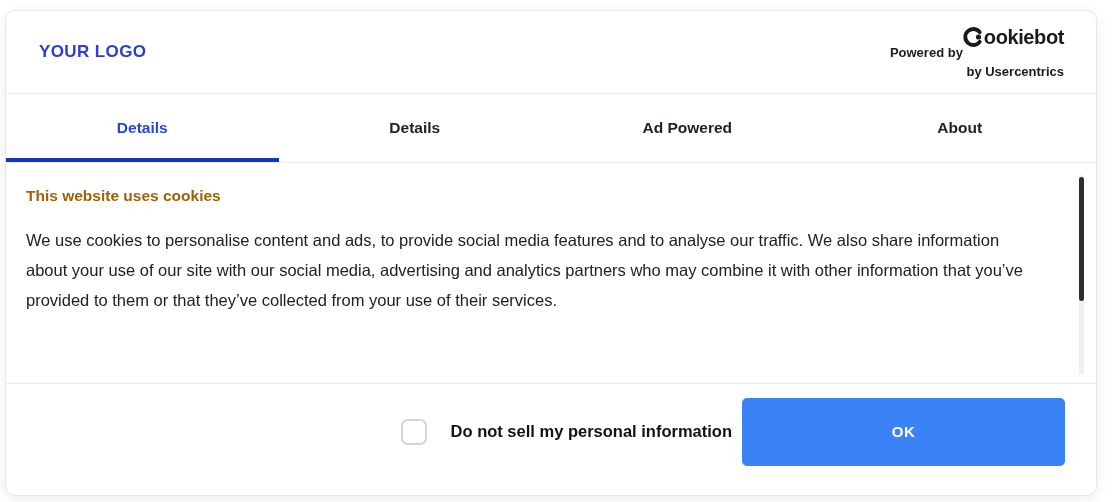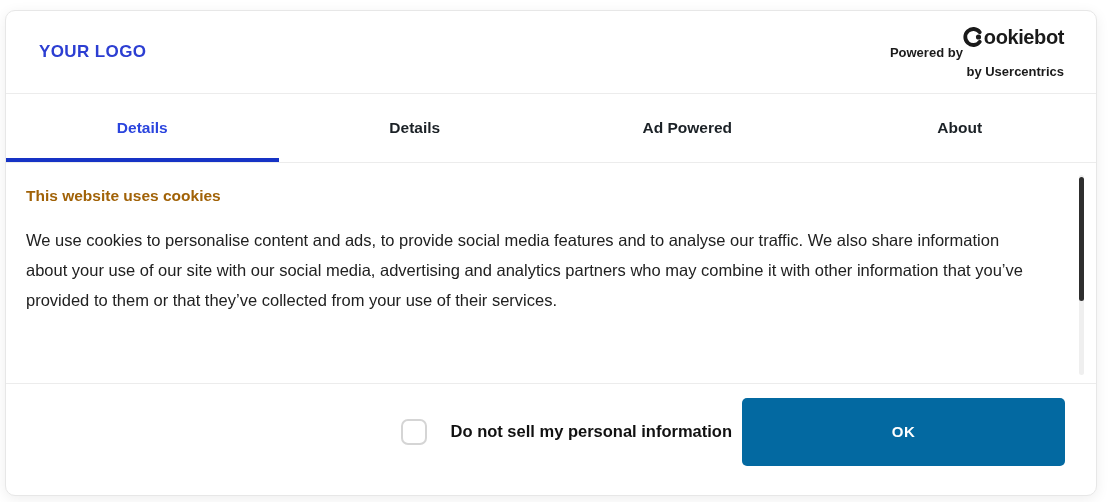--- a/index.html
+++ b/index.html
@@ -157,21 +157,21 @@
     flex: 0 0 26px;
   }
   .dns-label {
     font-size: 16.5px;
     font-weight: 700;
     color: #111111;
     white-space: nowrap;
   }
   .ok-button {
     width: 323px; height: 68px;
-    background: #0369a1;
+    background: #3b82f6;
     border: none;
     border-radius: 5px;
     color: #ffffff;
     font-family: "Liberation Sans", sans-serif;
     font-size: 15px;
     font-weight: 700;
     letter-spacing: 0.6px;
     cursor: pointer;
   }
 </style>

